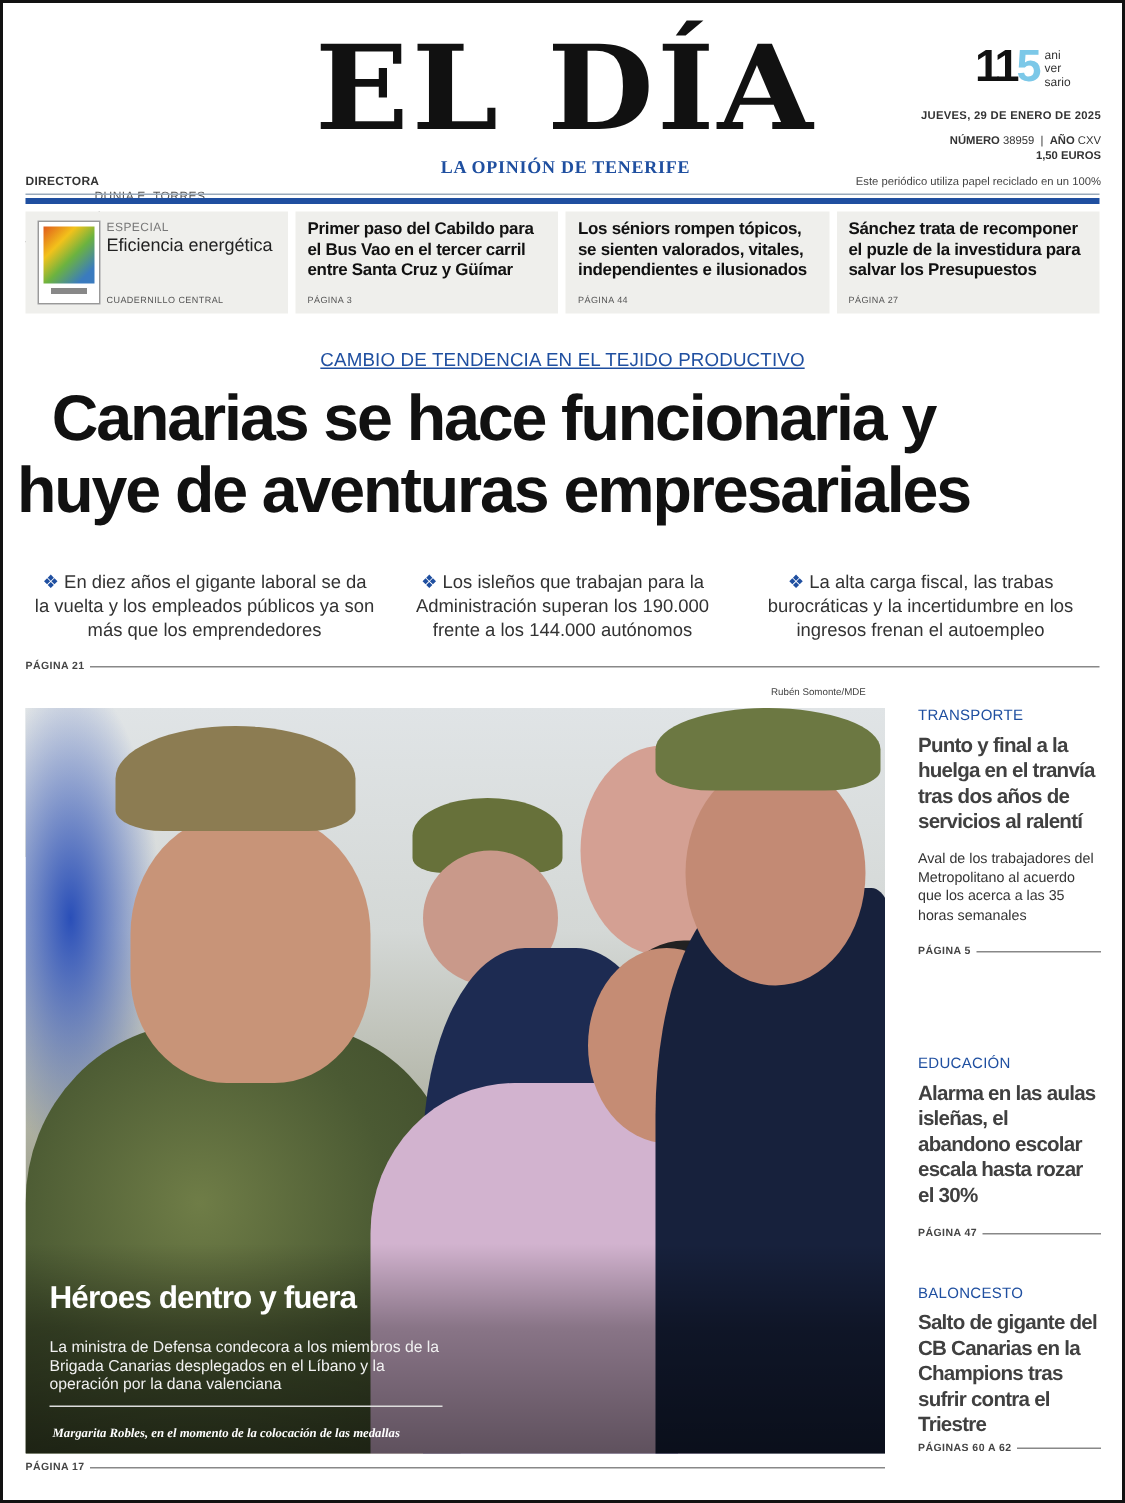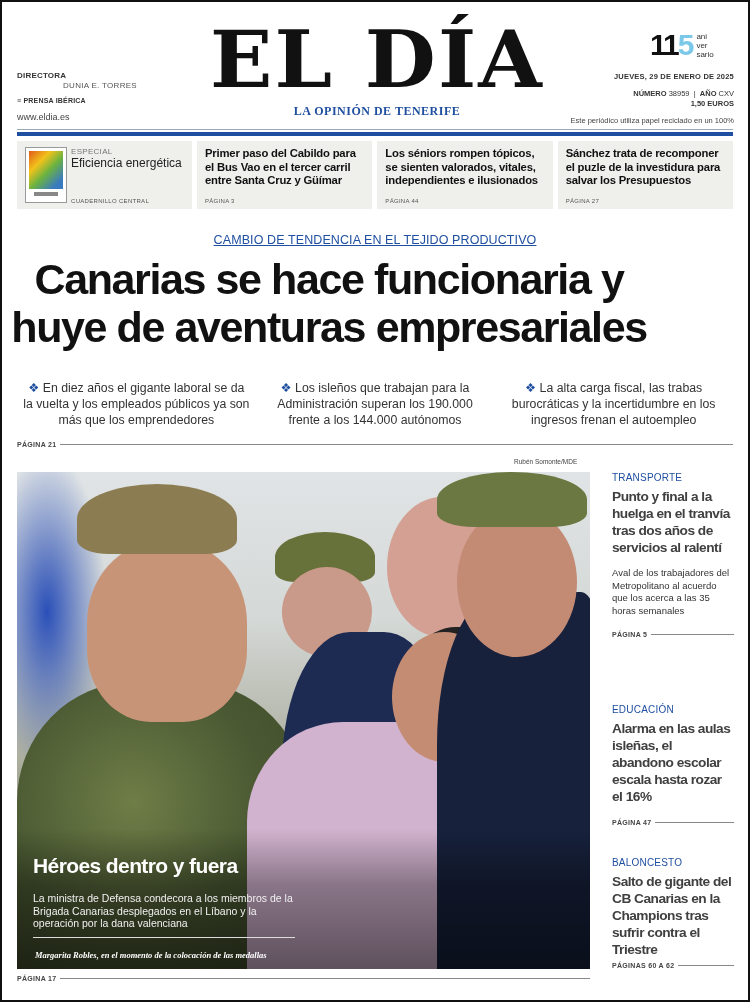--- a/index.html
+++ b/index.html
@@ -2,21 +2,21 @@
 <html><head>
 <meta charset="utf-8">
 <style>
   * { box-sizing: border-box; margin: 0; padding: 0; }
   html, body { width: 750px; height: 1002px; background: #fff; overflow: hidden; }
   body { font-family: "Liberation Sans", sans-serif; color: #111; position: relative; }
   .frame { position: absolute; left: 0; top: 0; width: 750px; height: 1002px; border: 2px solid #111; border-right-width: 2px; }
 
   
   .hdr-left { position: absolute; left: 17px; top: 71px; font-size: 8px; line-height: 10px; color: #333; }
-  .hdr-left .dir { font-weight: bold; letter-spacing: 0.2px; }
+  .hdr-left .dir { font-weight: bold; letter-spacing: 0.2px; margin-top: 45px; }
   .hdr-left .name { color: #555; letter-spacing: 0.3px; padding-left: 46px; }
   .hdr-left .prensa { margin-top: 5px; font-weight: bold; font-size: 7px; letter-spacing: 0.2px; }
   .hdr-left .web { margin-top: 6px; font-size: 9px; color: #444; }
 
   .masthead { position: absolute; left: 212px; top: 14px; width: 330px; text-align: center; }
   .masthead .logo { font-family: "DejaVu Serif", serif; font-weight: bold; font-size: 78px; line-height: 92px; letter-spacing: 2px; color: #111; transform: scaleX(1.05); }
   .masthead .tag { font-family: "Liberation Serif", serif; font-weight: bold; font-size: 12px; color: #1f4fa0; letter-spacing: 0.5px; margin-top: -2px; }
 
   .anniv { position: absolute; left: 650px; top: 30px; display: flex; align-items: center; }
   .anniv .num { font-weight: bold; font-size: 30px; line-height: 30px; letter-spacing: -2px; color: #111; }
@@ -203,21 +203,21 @@
   <div class="kick">TRANSPORTE</div>
   <div class="head">Punto y final a la huelga en el tranvía tras dos años de servicios al ralentí</div>
   <div class="body">Aval de los trabajadores del Metropolitano al acuerdo que los acerca a las 35 horas semanales</div>
   <div class="page-rule">
       <span>PÁGINA 5</span>
       <div class="line"></div>
     </div>
 </div>
 <div class="side s2">
   <div class="kick">EDUCACIÓN</div>
-  <div class="head">Alarma en las aulas isleñas, el abandono escolar escala hasta rozar el 16%</div>
+  <div class="head">Alarma en las aulas isleñas, el abandono escolar escala hasta rozar el 30%</div>
   <div class="page-rule">
       <span>PÁGINA 47</span>
       <div class="line"></div>
     </div>
 </div>
 <div class="side s3">
   <div class="kick">BALONCESTO</div>
   <div class="head">Salto de gigante del CB Canarias en la Champions tras sufrir contra el Triestre</div>
   <div class="page-rule" style="margin-top:4px">
       <span>PÁGINAS 60 A 62</span>

